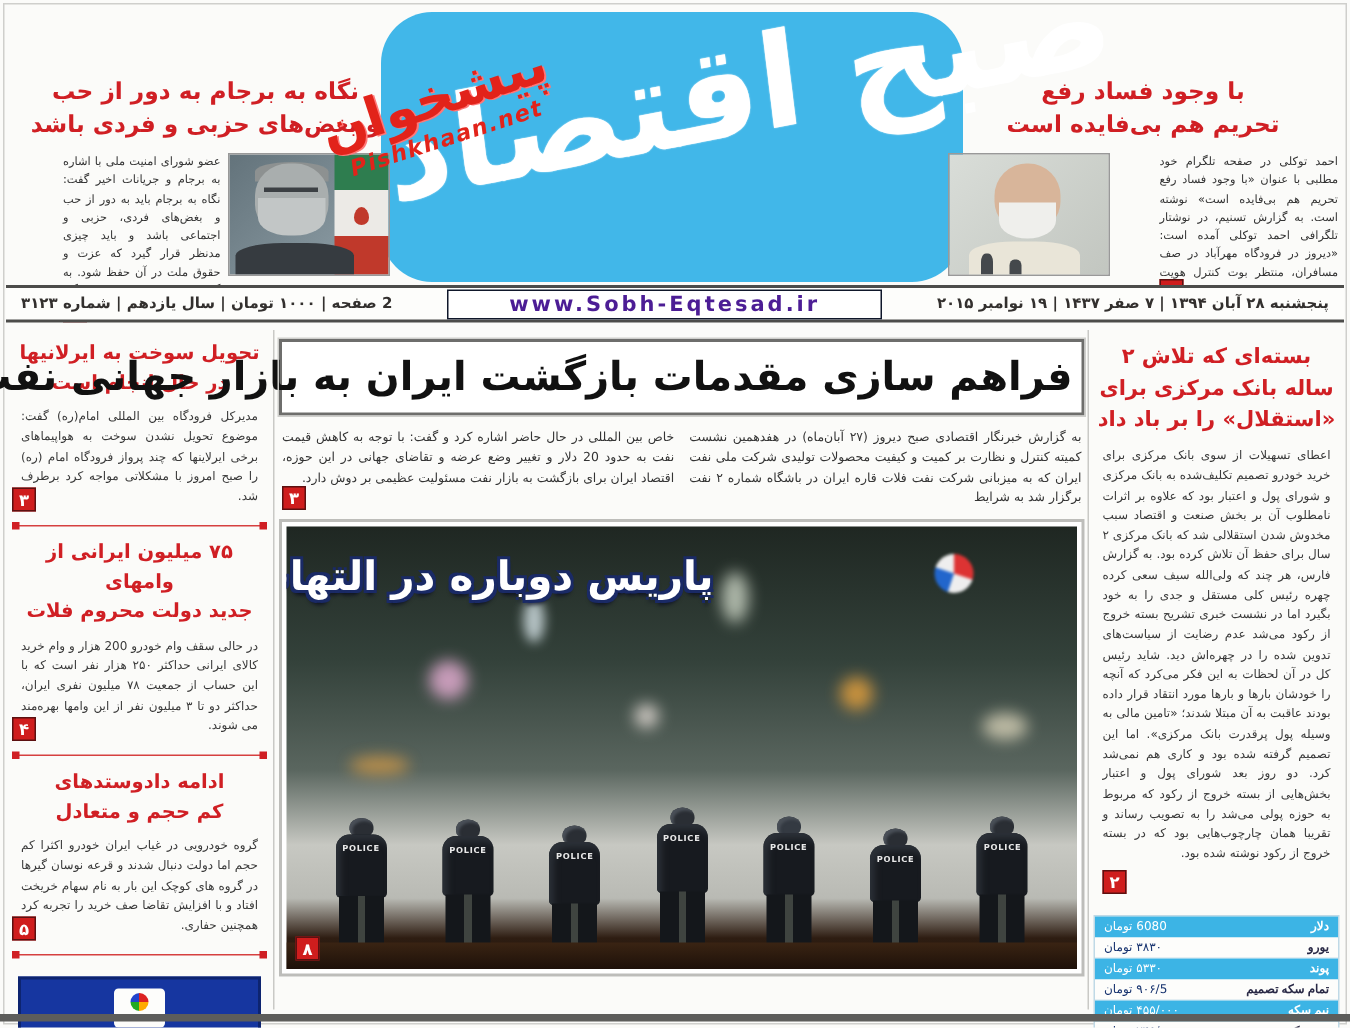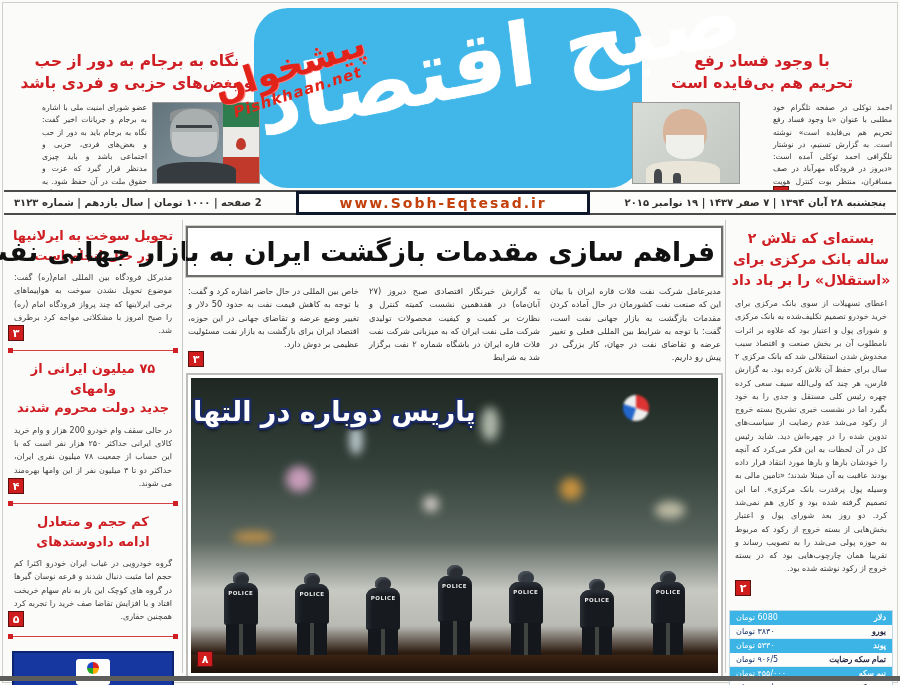--- a/index.html
+++ b/index.html
@@ -66,22 +66,22 @@
 
   
   .info-bar {
     position:absolute; left:4px; right:4px; top:190px; height:25px;
     border-top:2px solid #4c4c4a; border-bottom:2px solid #4c4c4a;
     display:flex; align-items:center; justify-content:space-between;
     direction:rtl; padding:0 10px; z-index:3; background:#fdfdfb;
   }
   .info-text { font-size:10px; color:#33302e; font-weight:bold; }
   .website-box {
-    border:3px solid #0f172a; background:#ffffff; padding:1px 40px;
-    color:#c2410c; font-weight:bold; font-size:14px; letter-spacing:2px; direction:ltr;
+    border:1px solid #0f172a; background:#ffffff; padding:1px 40px;
+    color:#4c1d95; font-weight:bold; font-size:14px; letter-spacing:2px; direction:ltr;
   }
 
   
   .v-rule { position:absolute; top:220px; bottom:12px; width:1px; background:#c9c9c6; }
   .v-rule-1 { left:182px; } .v-rule-2 { left:725px; }
 
   .col-left  { position:absolute; left:8px;  top:222px; width:170px; direction:rtl; }
   .col-right { position:absolute; left:729px; top:224px; width:164px; direction:rtl; }
   .col-center{ position:absolute; left:186px; top:226px; width:537px; direction:rtl; }
 
@@ -231,58 +231,57 @@
     <div class="side-body">
       <span>مدیرکل فرودگاه بین المللی امام(ره) گفت: موضوع تحویل نشدن سوخت به هواپیماهای برخی ایرلاینها که چند پرواز فرودگاه امام (ره) را صبح امروز با مشکلاتی مواجه کرد برطرف شد.</span>
       <span class="ref-box ref-abs">۳</span>
     </div>
   </div>
   <div class="red-sep"></div>
 
   <div>
     <div class="side-title">
       <div>۷۵ میلیون ایرانی از وامهای</div>
-      <div>جدید دولت محروم شدند</div>
+      <div>جدید دولت محروم فلات</div>
     </div>
     <div class="side-body">
       <span>در حالی سقف وام خودرو 200 هزار و وام خرید کالای ایرانی حداکثر ۲۵۰ هزار نفر است که با این حساب از جمعیت ۷۸ میلیون نفری ایران، حداکثر دو تا ۳ میلیون نفر از این وامها بهره‌مند می شوند.</span>
       <span class="ref-box ref-abs">۴</span>
     </div>
   </div>
   <div class="red-sep"></div>
 
   <div>
     <div class="side-title">
+      <div>ادامه دادوستدهای</div>
       <div>کم حجم و متعادل</div>
-      <div>ادامه دادوستدهای</div>
     </div>
     <div class="side-body">
-      <span>گروه خودرویی در غیاب ایران خودرو اکثرا کم حجم اما مثبت دنبال شدند و قرعه نوسان گیرها در گروه های کوچک این بار به نام سهام خریخت افتاد و با افزایش تقاضا صف خرید را تجربه کرد همچنین حفاری.</span>
+      <span>گروه خودرویی در غیاب ایران خودرو اکثرا کم حجم اما دولت دنبال شدند و قرعه نوسان گیرها در گروه های کوچک این بار به نام سهام خریخت افتاد و با افزایش تقاضا صف خرید را تجربه کرد همچنین حفاری.</span>
       <span class="ref-box ref-abs">۵</span>
     </div>
   </div>
   <div class="red-sep"></div>
 
   <div class="ad-box">
     <div class="ad-logo">
       <div class="rosette"></div>
       <div class="lines"></div>
     </div>
 
   </div>
 </div>
 
 <div class="col-center">
   <div class="headline-box">
     <div class="headline-text">فراهم سازی مقدمات بازگشت ایران به بازار جهانی نفت</div>
   </div>
   <div class="lead-cols">
-    <div class="lead-col">مدیرعامل شرکت نفت فلات قاره ایران با بیان این که صنعت نفت کشورمان در حال آماده کردن مقدمات بازگشت به بازار جهانی نفت است، گفت: با توجه به شرایط بین المللی فعلی و تغییر عرضه و تقاضای نفت در جهان، کار بزرگی در پیش رو داریم.</div>
     <div class="lead-col">به گزارش خبرنگار اقتصادی صبح دیروز (۲۷ آبان‌ماه) در هفدهمین نشست کمیته کنترل و نظارت بر کمیت و کیفیت محصولات تولیدی شرکت ملی نفت ایران که به میزبانی شرکت نفت فلات قاره ایران در باشگاه شماره ۲ نفت برگزار شد به شرایط</div>
-    <div class="lead-col">خاص بین المللی در حال حاضر اشاره کرد و گفت: با توجه به کاهش قیمت نفت به حدود 50 دلار و تغییر وضع عرضه و تقاضای جهانی در این حوزه، اقتصاد ایران برای بازگشت به بازار نفت مسئولیت عظیمی بر دوش دارد.</div>
+    <div class="lead-col">خاص بین المللی در حال حاضر اشاره کرد و گفت: با توجه به کاهش قیمت نفت به حدود 20 دلار و تغییر وضع عرضه و تقاضای جهانی در این حوزه، اقتصاد ایران برای بازگشت به بازار نفت مسئولیت عظیمی بر دوش دارد.</div>
     <span class="ref-box ref-abs">۳</span>
   </div>
 
   <div class="photo-frame">
     <div class="photo">
       <div class="bokeh bk1"></div>
       <div class="bokeh bk2"></div>
       <div class="bokeh bk3"></div>
       <div class="bokeh bk4"></div>
       <div class="bokeh bk5"></div>
@@ -363,21 +362,21 @@
       </div>
     <div class="crow">
         <span class="c-label">یورو</span>
         <span class="c-value">۳۸۳۰ تومان</span>
       </div>
     <div class="crow">
         <span class="c-label">پوند</span>
         <span class="c-value">۵۳۳۰ تومان</span>
       </div>
     <div class="crow">
-        <span class="c-label">تمام سکه رضایت</span>
+        <span class="c-label">تمام سکه تصمیم</span>
         <span class="c-value">۹۰۶/5 تومان</span>
       </div>
     <div class="crow">
         <span class="c-label">نیم سکه</span>
         <span class="c-value">۴۵۵/۰۰۰ تومان</span>
       </div>
     <div class="crow">
         <span class="c-label">ربع سکه</span>
         <span class="c-value">۲۴۵/۰۰۰ تومان</span>
       </div>

